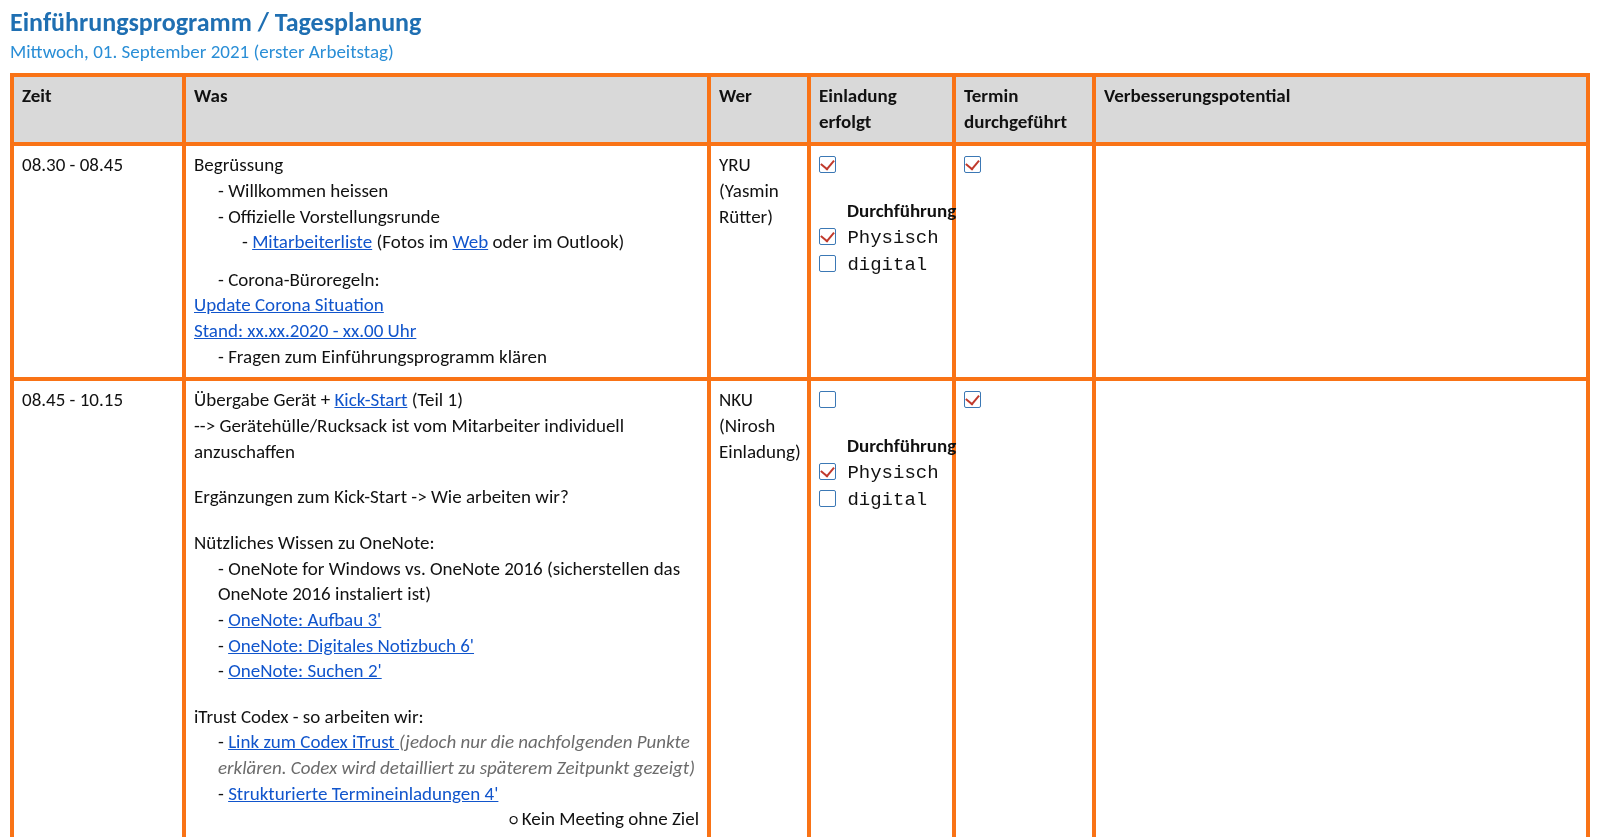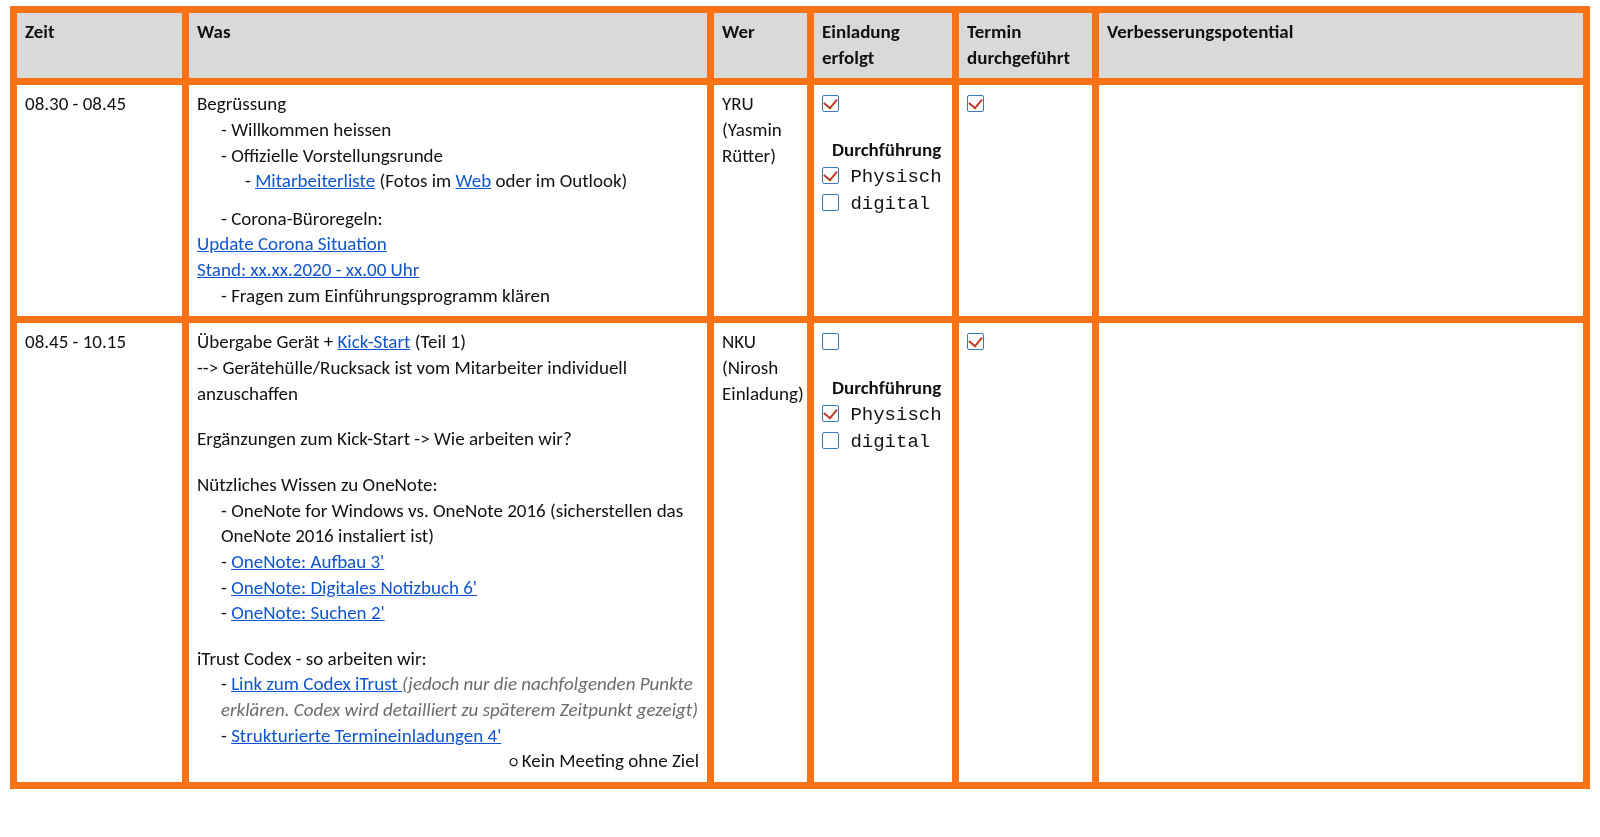--- a/index.html
+++ b/index.html
@@ -24,21 +24,21 @@
     font-size: 19px;
     color: #2a8ed6;
     margin-bottom: 10px;
   }
   table.schedule {
     border-collapse: collapse;
     width: 100%;
     table-layout: fixed;
   }
   table.schedule th, table.schedule td {
-    border: 7px solid #f97316;
+    border: 4px solid #f97316;
     vertical-align: top;
     padding: 6px 8px 8px 8px;
     text-align: left;
     font-weight: 400;
     line-height: 1.35;
   }
   table.schedule th {
     background: #d9d9d9;
     font-weight: 700;
     font-size: 19px;
@@ -105,30 +105,32 @@
     border-width: 0 2px 2px 0;
     transform: rotate(40deg);
   }
   .cb-line {
     margin: 2px 0;
     white-space: nowrap;
     font-family: Liberation Mono, monospace;
   }
   .durch-label {
     font-weight: 700;
-    margin: 18px 0 2px 10px;
+    margin: 18px 0 2px 28px;
   }
   .was-block p { margin: 0; }
   .spacer { height: 20px; }
   .indent-link { }
 </style>
 </head>
 <body>
 
 <div class="page">
+  <h1 class="title">Einführungsprogramm / Tagesplanung</h1>
+  <div class="subtitle">Mittwoch, 01. September 2021 (erster Arbeitstag)</div>
 
   <table class="schedule">
     <colgroup>
       <col class="c-zeit">
         <col class="c-was">
         <col class="c-wer">
       <col class="c-einl">
         <col class="c-term">
         <col class="c-verb">
     </colgroup>

